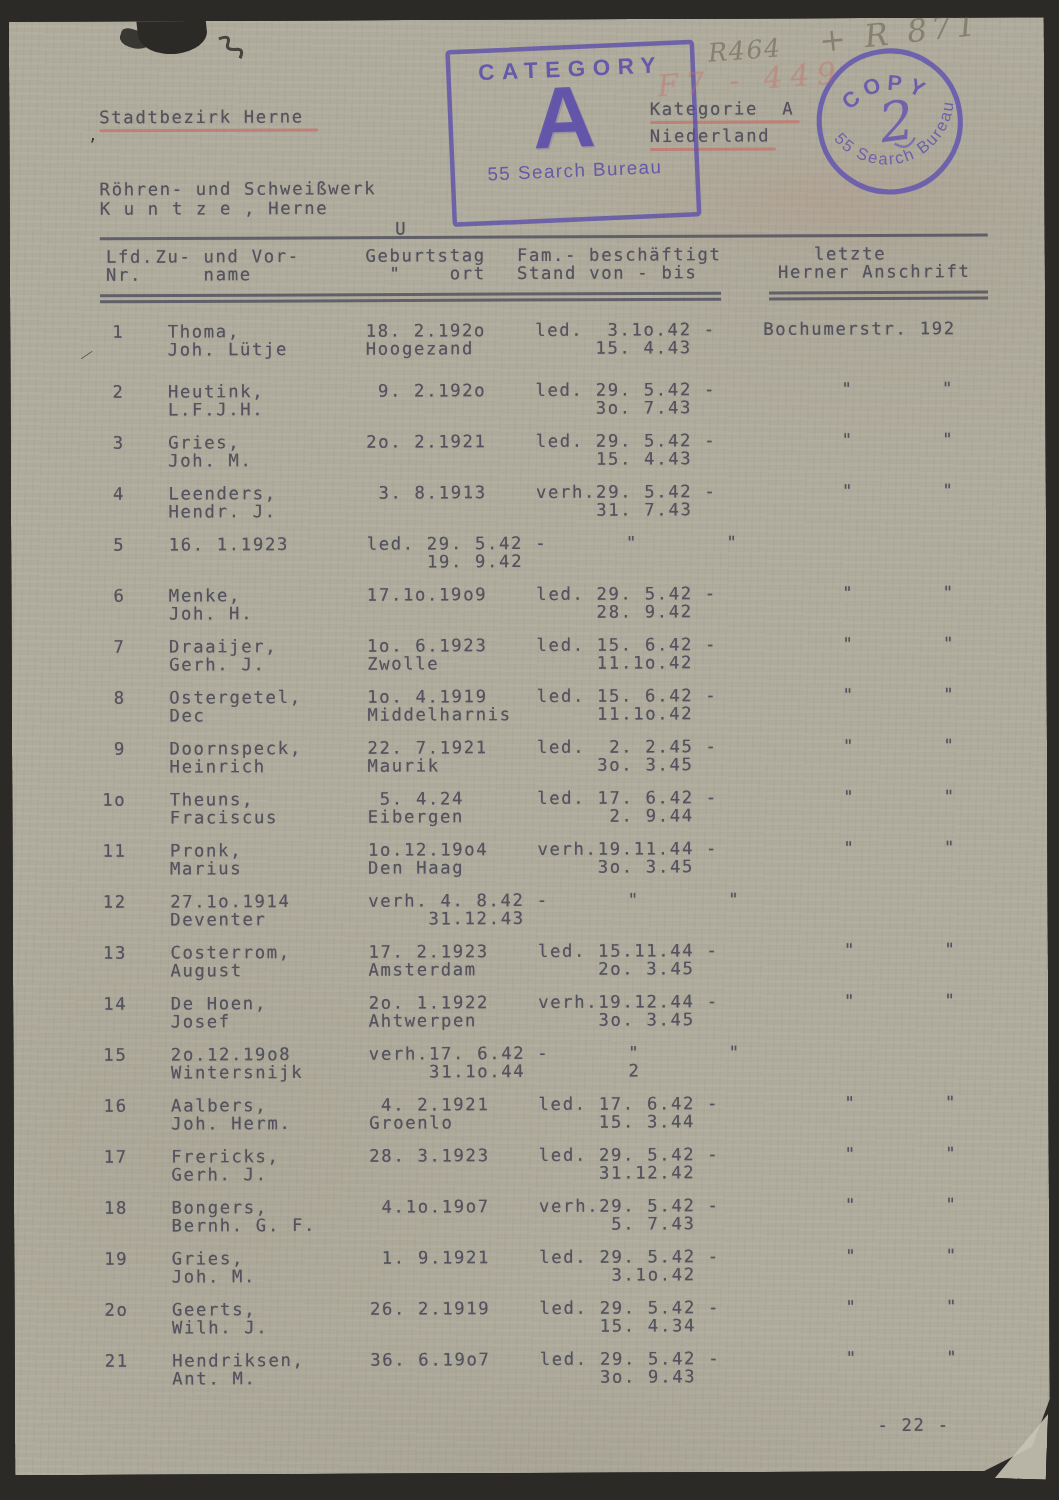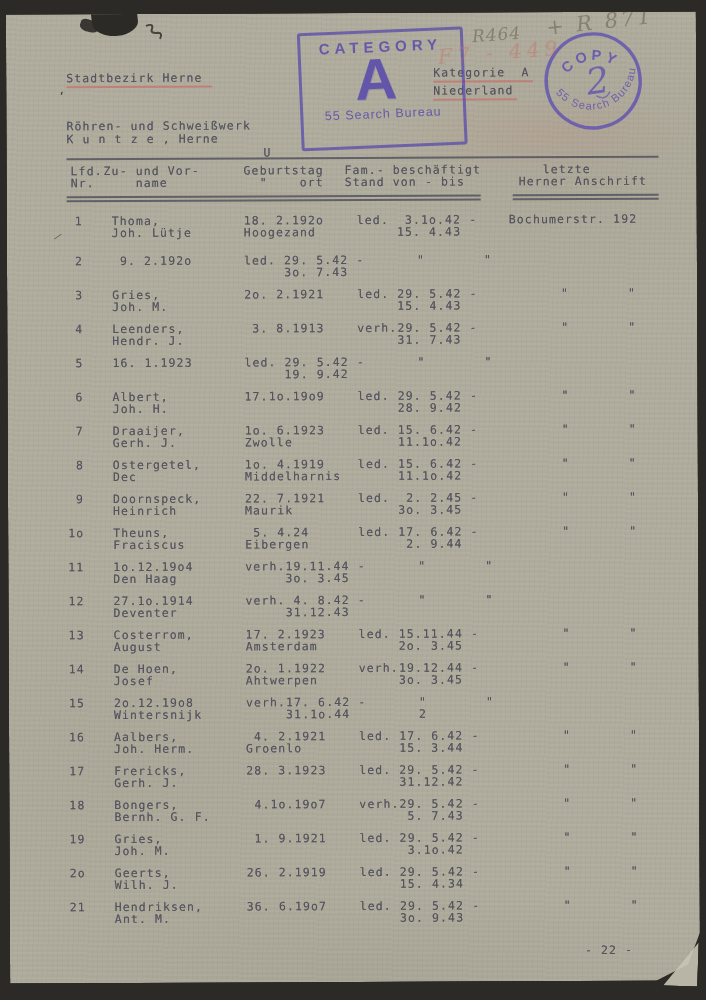--- a/index.html
+++ b/index.html
@@ -118,41 +118,43 @@
     <span class="t abs" style="left:512px;top:151px">   letzte
 Herner Anschrift</span>
     <div class="rule" style="left:60px;top:182px;width:414px;height:1.5px"></div>
     <div class="rule" style="left:60px;top:186px;width:414px;height:1.5px"></div>
     <div class="rule" style="left:506px;top:182px;width:146px;height:1.5px"></div>
     <div class="rule" style="left:506px;top:186px;width:146px;height:1.5px"></div>
 
     <div class="rows t"><div class="row"><span class="cell c-nr"> 1</span><span class="cell c-name">Thoma,
 Joh. Lütje</span><span class="cell c-birth">18. 2.192o
 Hoogezand</span><span class="cell c-dates">led.  3.1o.42 -
-     15. 4.43</span><span class="cell c-addr"><span class="addr-full">Bochumerstr. 192</span><span class="addr-a"></span><span class="addr-b"></span></span></div><div class="row"><span class="cell c-nr"> 2</span><span class="cell c-birth"> 9. 2.192o</span><span class="cell c-dates">led. 29. 5.42 -
+     15. 4.43</span><span class="cell c-addr"><span class="addr-full">Bochumerstr. 192</span><span class="addr-a"></span><span class="addr-b"></span></span></div><div class="row"><span class="cell c-nr"> 2</span><span class="cell c-name">Heutink,
+L.F.J.H.</span><span class="cell c-birth"> 9. 2.192o</span><span class="cell c-dates">led. 29. 5.42 -
      3o. 7.43</span><span class="cell c-addr"><span class="addr-full"></span><span class="addr-a">"</span><span class="addr-b">"</span></span></div><div class="row"><span class="cell c-nr"> 3</span><span class="cell c-name">Gries,
 Joh. M.</span><span class="cell c-birth">2o. 2.1921</span><span class="cell c-dates">led. 29. 5.42 -
      15. 4.43</span><span class="cell c-addr"><span class="addr-full"></span><span class="addr-a">"</span><span class="addr-b">"</span></span></div><div class="row"><span class="cell c-nr"> 4</span><span class="cell c-name">Leenders,
 Hendr. J.</span><span class="cell c-birth"> 3. 8.1913</span><span class="cell c-dates">verh.29. 5.42 -
      31. 7.43</span><span class="cell c-addr"><span class="addr-full"></span><span class="addr-a">"</span><span class="addr-b">"</span></span></div><div class="row"><span class="cell c-nr"> 5</span><span class="cell c-birth">16. 1.1923</span><span class="cell c-dates">led. 29. 5.42 -
-     19. 9.42</span><span class="cell c-addr"><span class="addr-full"></span><span class="addr-a">"</span><span class="addr-b">"</span></span></div><div class="row"><span class="cell c-nr"> 6</span><span class="cell c-name">Albert,
+     19. 9.42</span><span class="cell c-addr"><span class="addr-full"></span><span class="addr-a">"</span><span class="addr-b">"</span></span></div><div class="row"><span class="cell c-nr"> 6</span><span class="cell c-name">Menke,
 Joh. H.</span><span class="cell c-birth">17.1o.19o9</span><span class="cell c-dates">led. 29. 5.42 -
      28. 9.42</span><span class="cell c-addr"><span class="addr-full"></span><span class="addr-a">"</span><span class="addr-b">"</span></span></div><div class="row"><span class="cell c-nr"> 7</span><span class="cell c-name">Draaijer,
 Gerh. J.</span><span class="cell c-birth">1o. 6.1923
 Zwolle</span><span class="cell c-dates">led. 15. 6.42 -
      11.1o.42</span><span class="cell c-addr"><span class="addr-full"></span><span class="addr-a">"</span><span class="addr-b">"</span></span></div><div class="row"><span class="cell c-nr"> 8</span><span class="cell c-name">Ostergetel,
 Dec</span><span class="cell c-birth">1o. 4.1919
 Middelharnis</span><span class="cell c-dates">led. 15. 6.42 -
      11.1o.42</span><span class="cell c-addr"><span class="addr-full"></span><span class="addr-a">"</span><span class="addr-b">"</span></span></div><div class="row"><span class="cell c-nr"> 9</span><span class="cell c-name">Doornspeck,
 Heinrich</span><span class="cell c-birth">22. 7.1921
 Maurik</span><span class="cell c-dates">led.  2. 2.45 -
      3o. 3.45</span><span class="cell c-addr"><span class="addr-full"></span><span class="addr-a">"</span><span class="addr-b">"</span></span></div><div class="row"><span class="cell c-nr">1o</span><span class="cell c-name">Theuns,
 Fraciscus</span><span class="cell c-birth"> 5. 4.24
 Eibergen</span><span class="cell c-dates">led. 17. 6.42 -
-      2. 9.44</span><span class="cell c-addr"><span class="addr-full"></span><span class="addr-a">"</span><span class="addr-b">"</span></span></div><div class="row"><span class="cell c-nr">11</span><span class="cell c-birth">1o.12.19o4
+      2. 9.44</span><span class="cell c-addr"><span class="addr-full"></span><span class="addr-a">"</span><span class="addr-b">"</span></span></div><div class="row"><span class="cell c-nr">11</span><span class="cell c-name">Pronk,
+Marius</span><span class="cell c-birth">1o.12.19o4
 Den Haag</span><span class="cell c-dates">verh.19.11.44 -
      3o. 3.45</span><span class="cell c-addr"><span class="addr-full"></span><span class="addr-a">"</span><span class="addr-b">"</span></span></div><div class="row"><span class="cell c-nr">12</span><span class="cell c-birth">27.1o.1914
 Deventer</span><span class="cell c-dates">verh. 4. 8.42 -
      31.12.43</span><span class="cell c-addr"><span class="addr-full"></span><span class="addr-a">"</span><span class="addr-b">"</span></span></div><div class="row"><span class="cell c-nr">13</span><span class="cell c-name">Costerrom,
 August</span><span class="cell c-birth">17. 2.1923
 Amsterdam</span><span class="cell c-dates">led. 15.11.44 -
      2o. 3.45</span><span class="cell c-addr"><span class="addr-full"></span><span class="addr-a">"</span><span class="addr-b">"</span></span></div><div class="row"><span class="cell c-nr">14</span><span class="cell c-name">De Hoen,
 Josef</span><span class="cell c-birth">2o. 1.1922
 Ahtwerpen</span><span class="cell c-dates">verh.19.12.44 -
      3o. 3.45</span><span class="cell c-addr"><span class="addr-full"></span><span class="addr-a">"</span><span class="addr-b">"</span></span></div><div class="row"><span class="cell c-nr">15</span><span class="cell c-birth">2o.12.19o8

